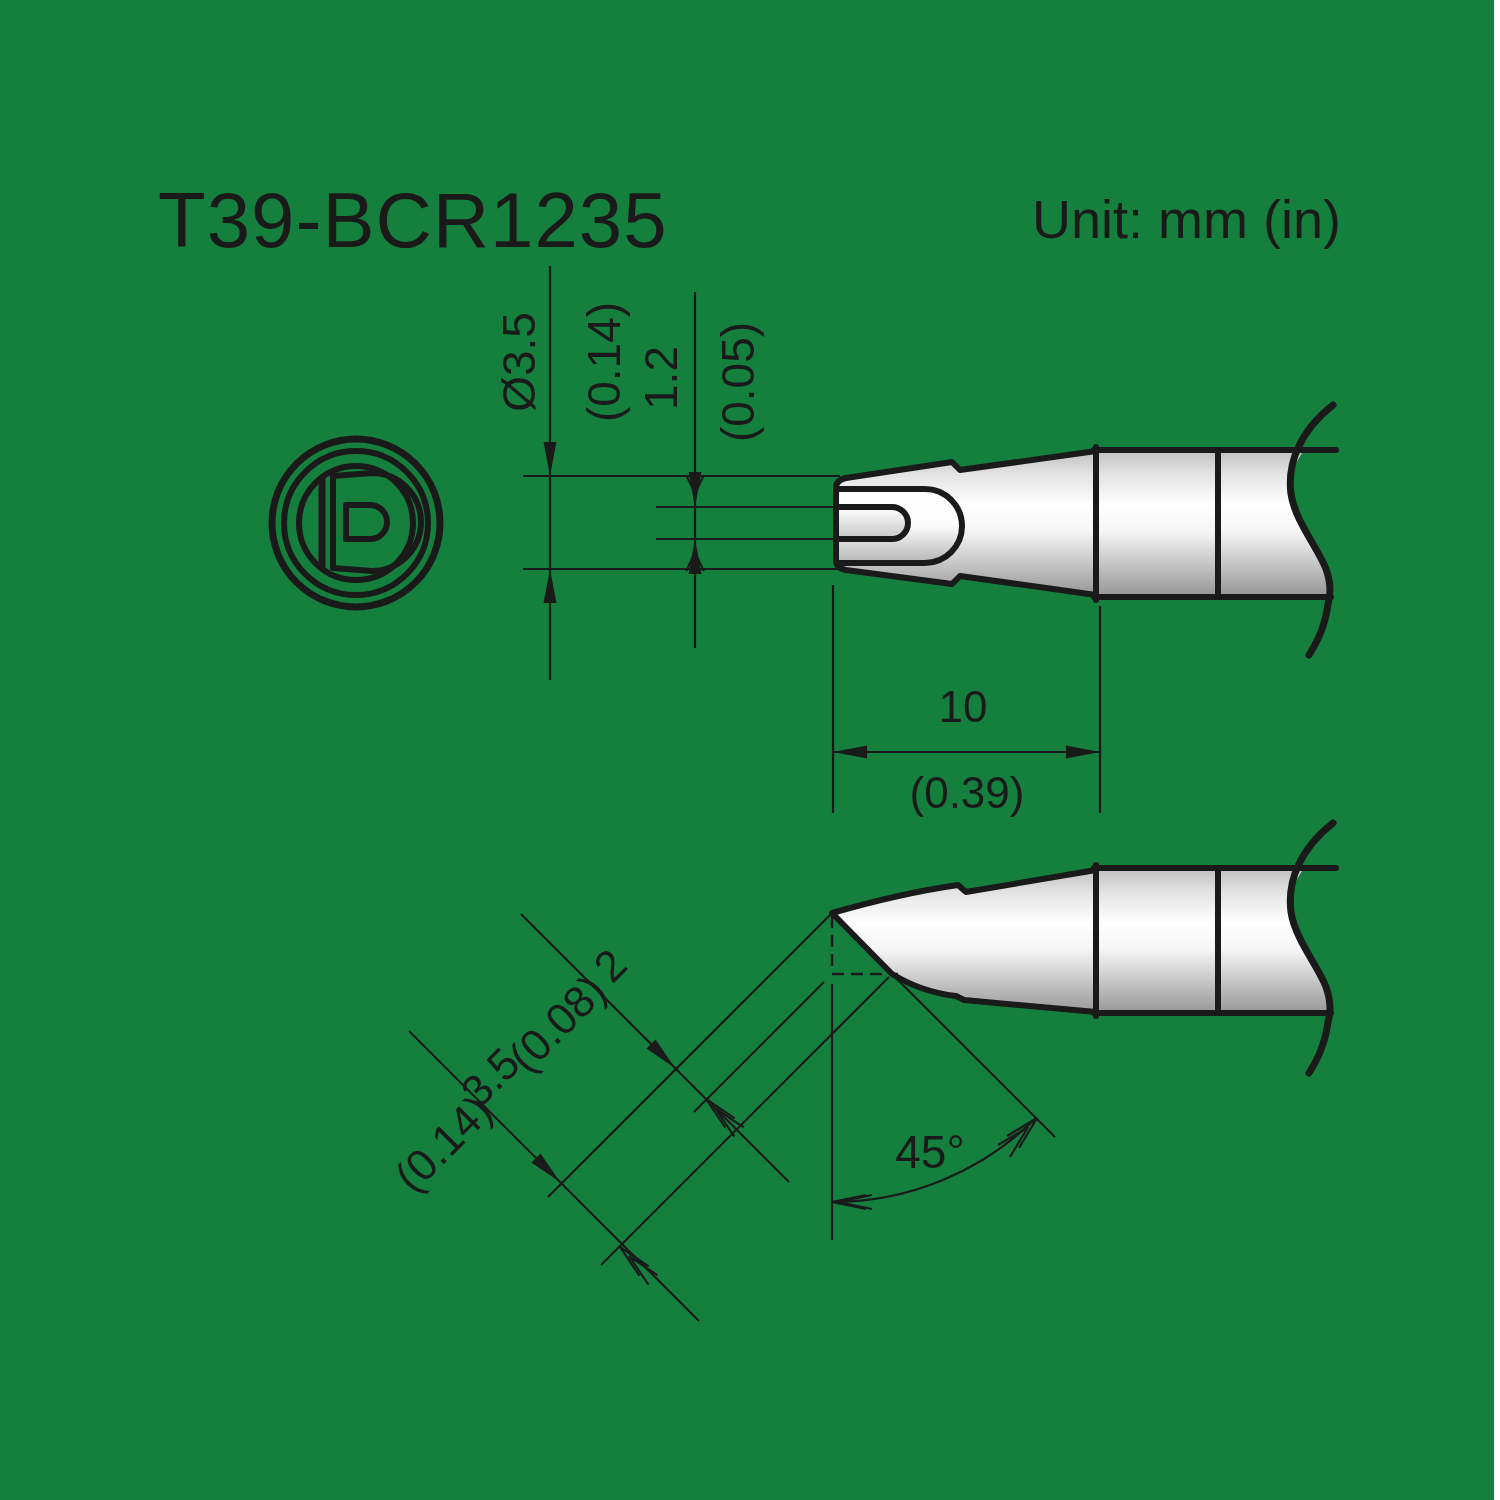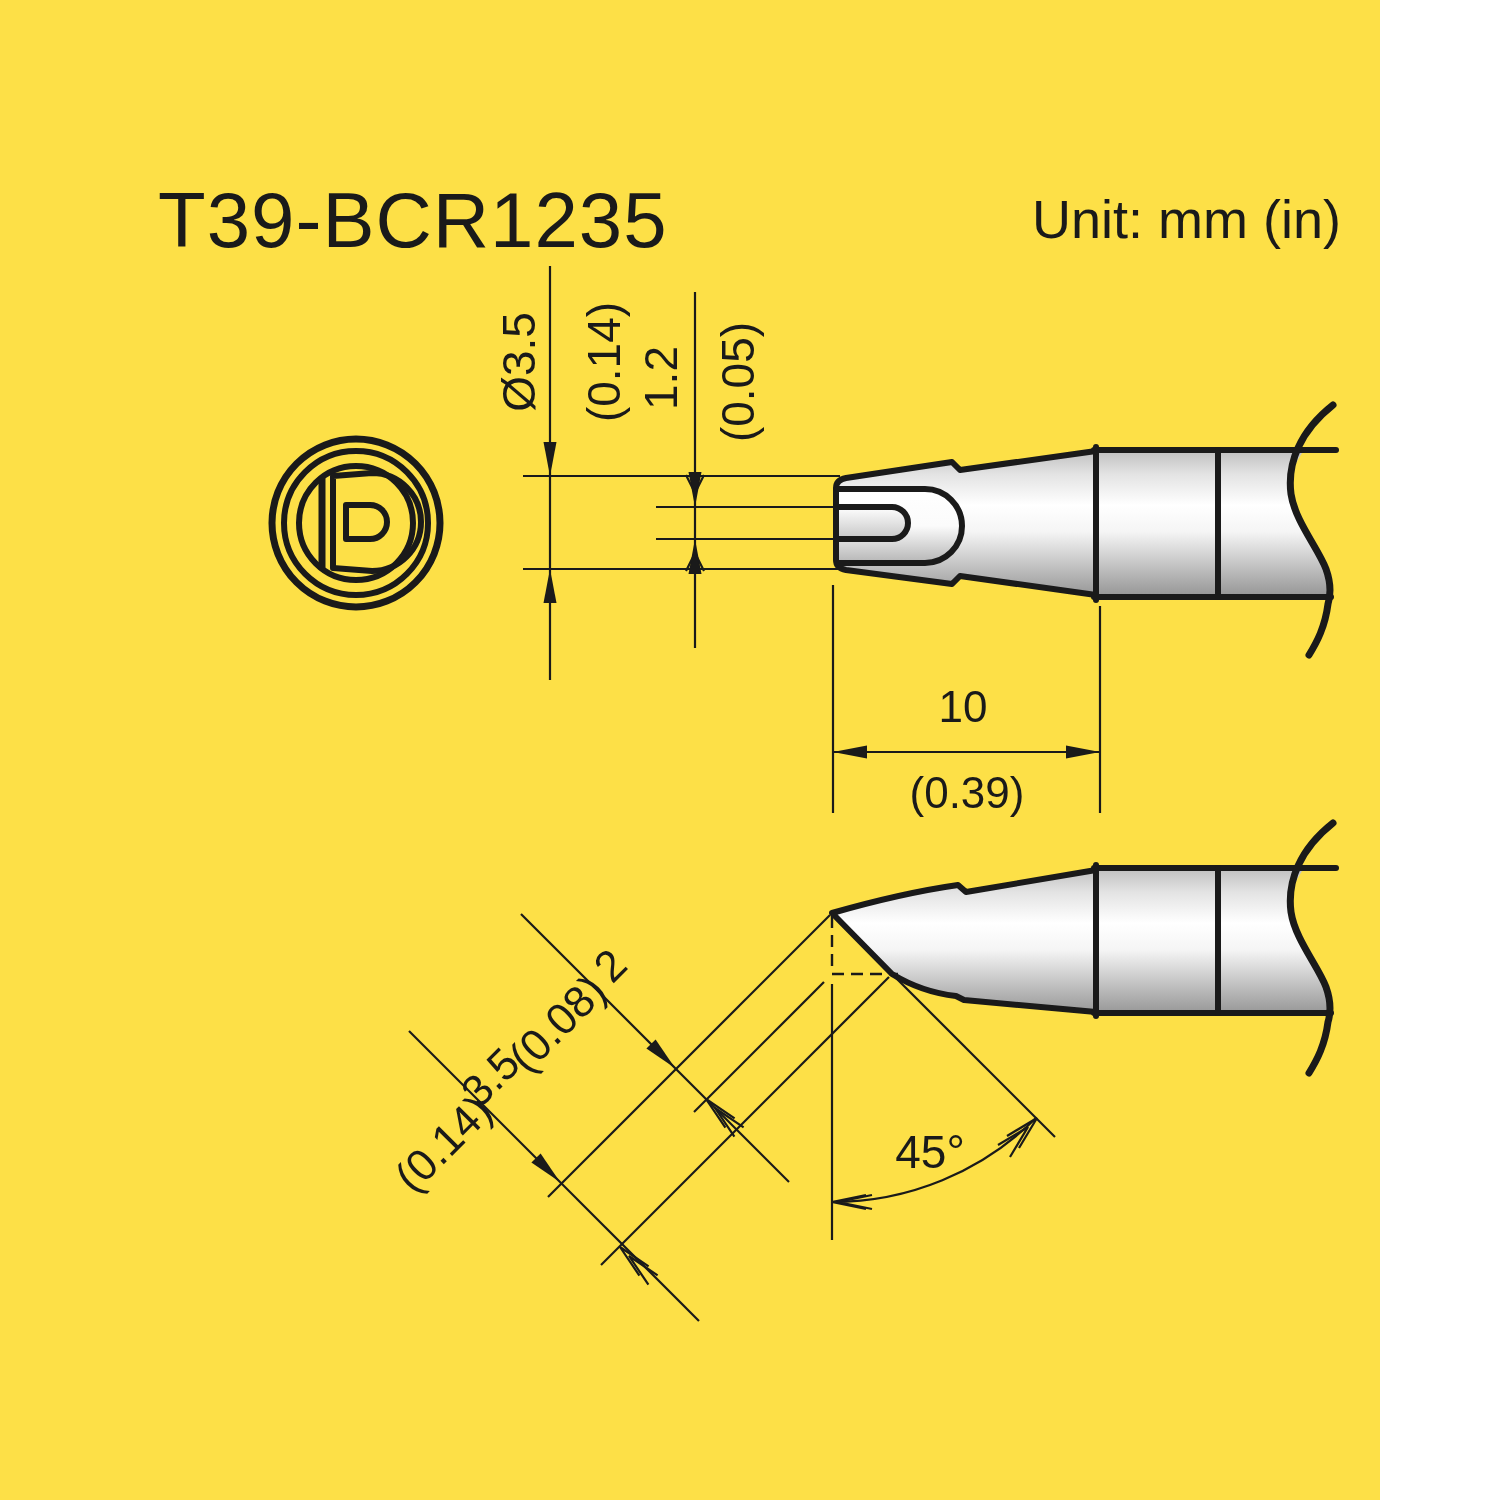--- a/index.html
+++ b/index.html
@@ -2,23 +2,23 @@
 <html><head>
 <meta charset="utf-8">
 <style>
   html, body {
     margin: 0;
     padding: 0;
     background: #ffffff;
   }
   .canvas {
     position: relative;
-    width: 1380px;
+    width: 1494px;
     height: 1500px;
-    background: #fde047;
+    background: #15803d;
     overflow: hidden;
     font-family: "Liberation Sans", sans-serif;
     text-decoration: underline;
   }
   svg { display: block; }
   text {
     font-family: "Liberation Sans", sans-serif;
     fill: #1a1a1a;
   }
   .t-title  { font-size: 78px; letter-spacing: 1px; }

